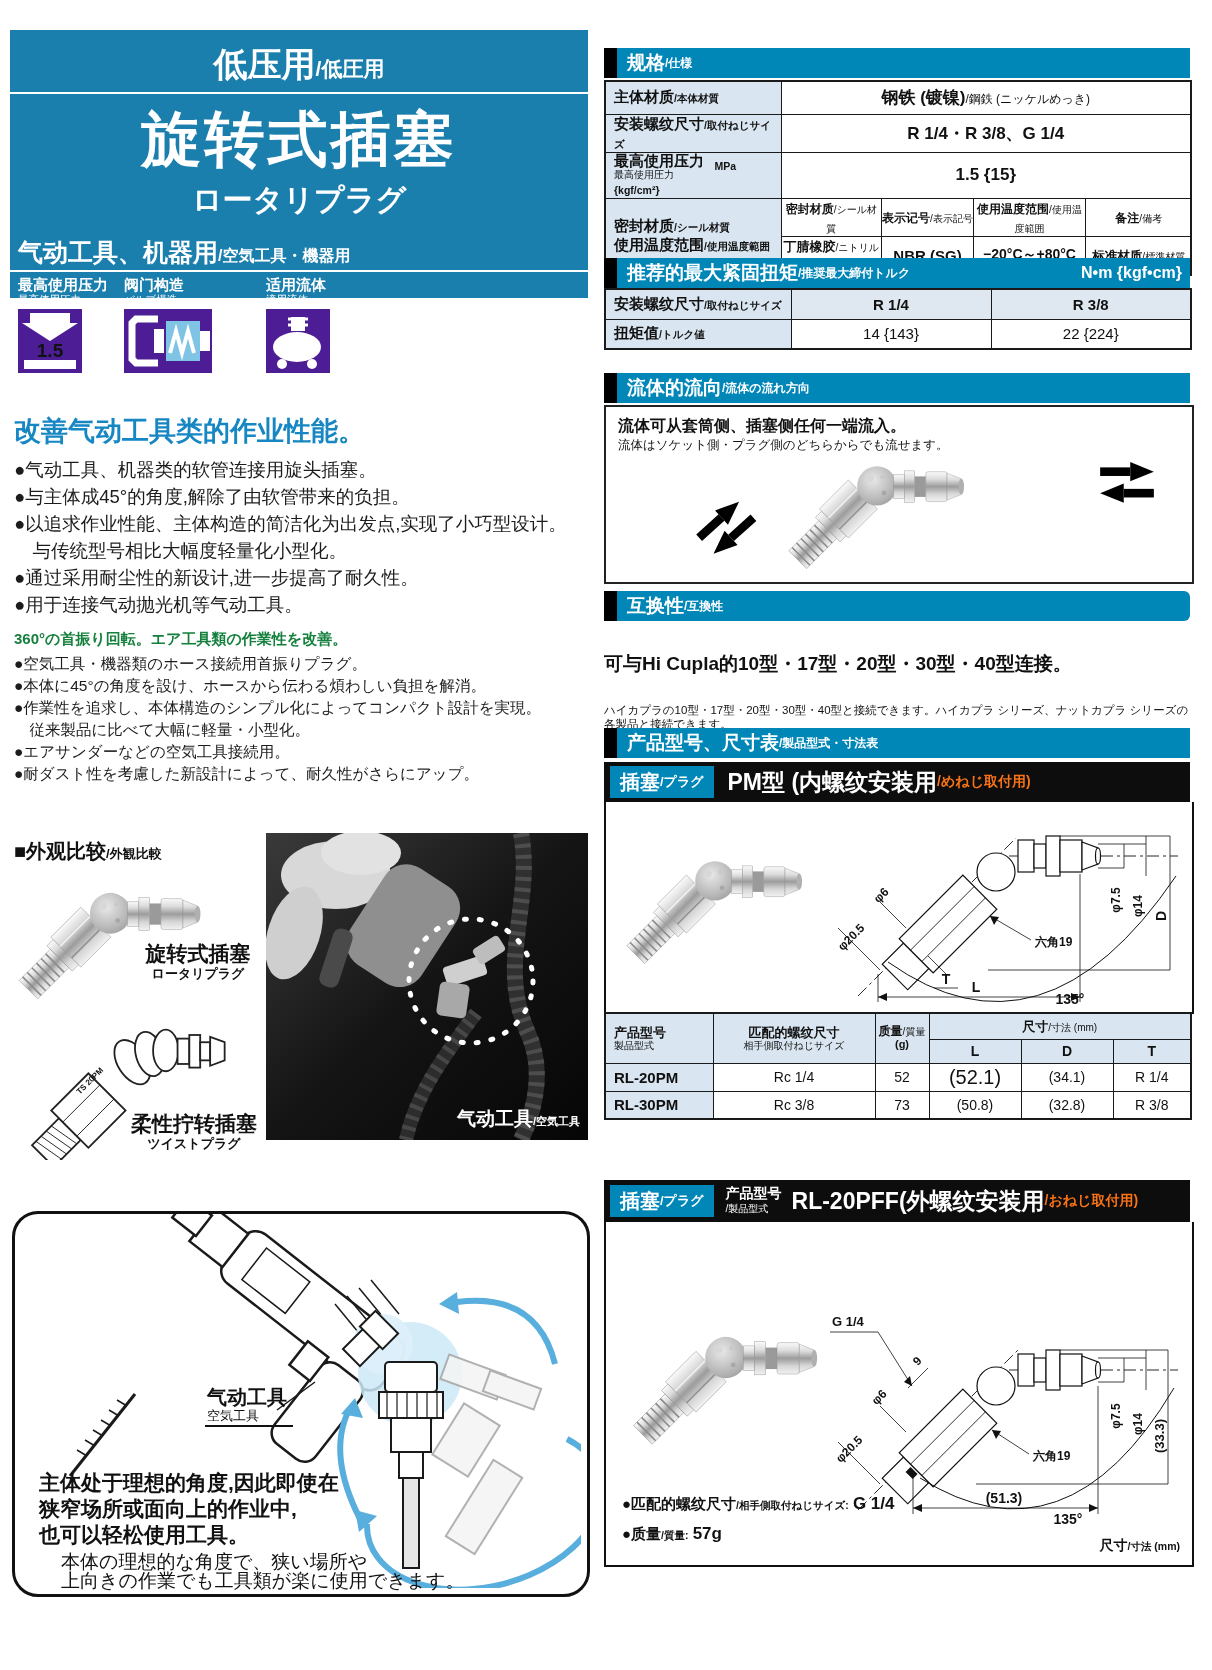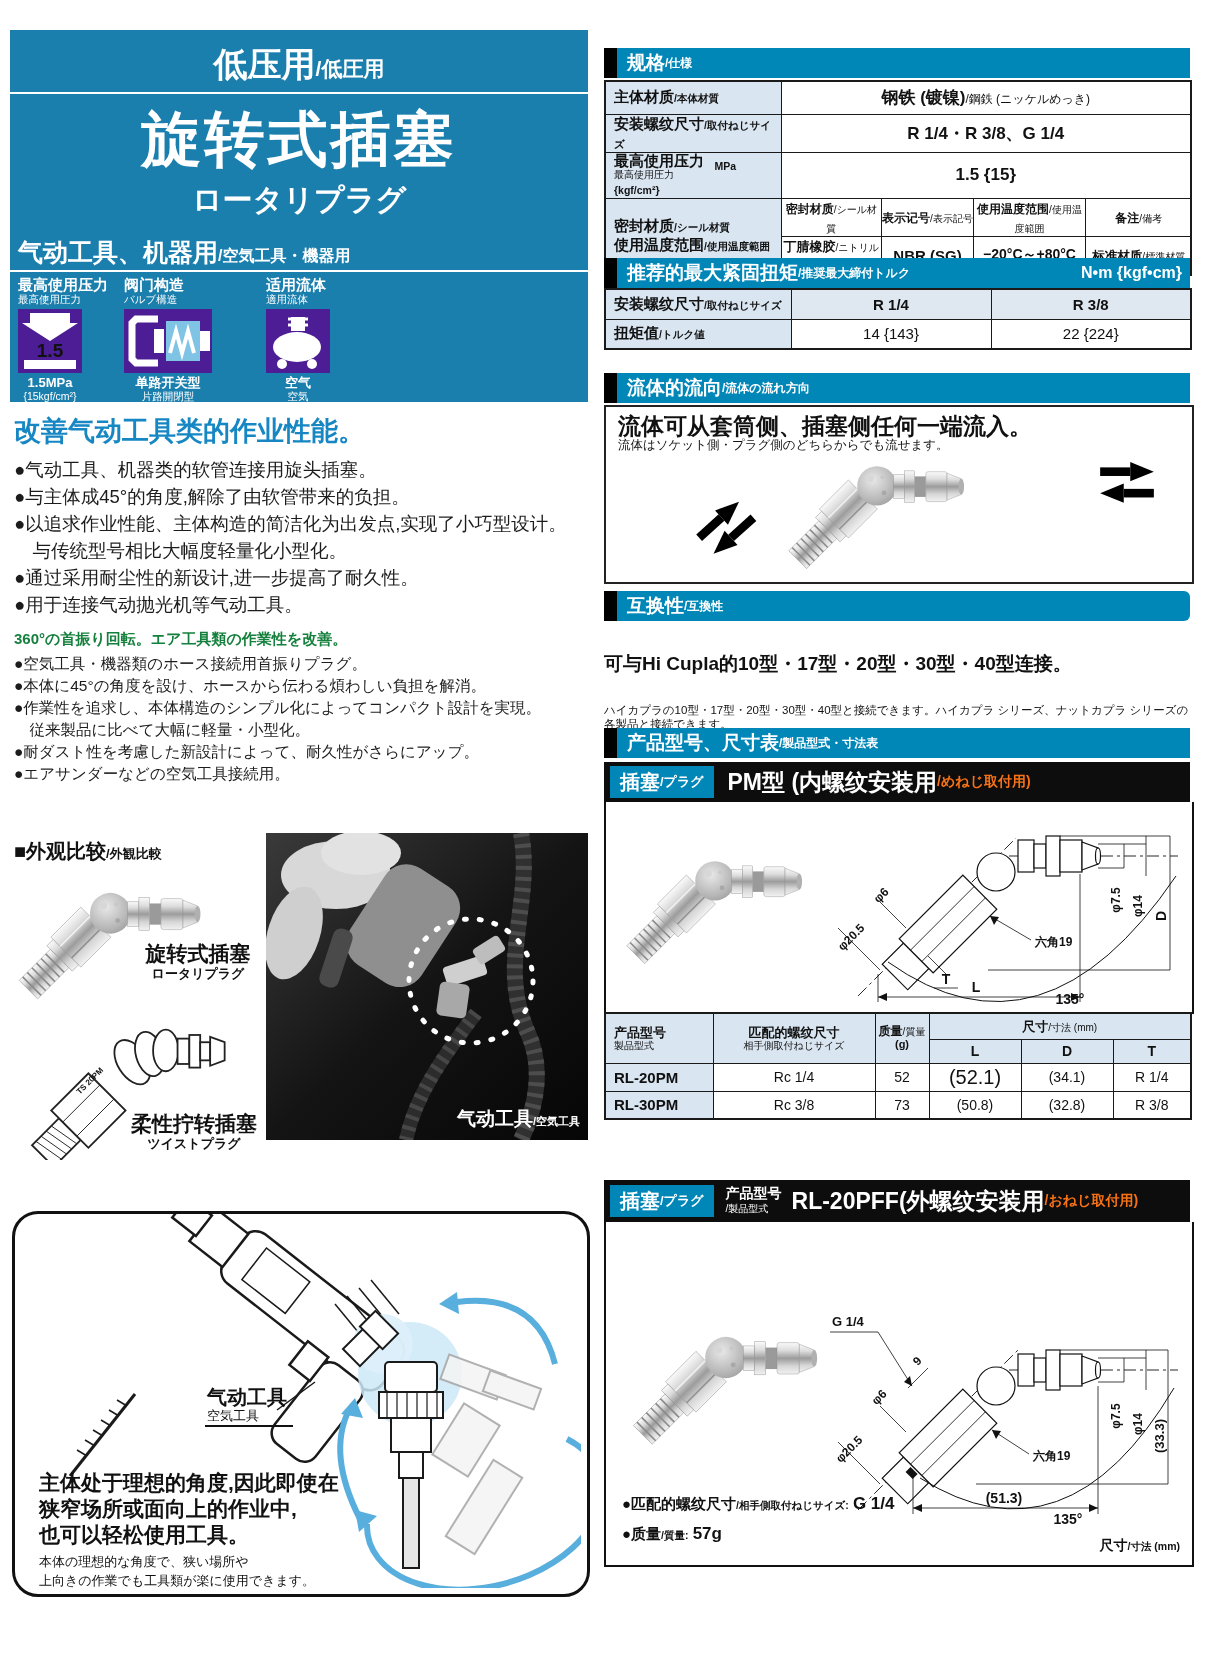--- a/index.html
+++ b/index.html
@@ -1,20 +1,20 @@
 <!DOCTYPE html>
 <html><head>
 <meta charset="utf-8">
 <style>
   html,body{margin:0;padding:0;background:#fff;}
   .page{position:relative;width:1212px;height:1670px;background:#fff;overflow:hidden;
         font-family:"Liberation Sans","DejaVu Sans",sans-serif;color:#111;}
   .abs{position:absolute;}
   
-  .banner{position:absolute;left:10px;top:30px;width:578px;height:372px;background:#1b7fae;color:#fff;}
+  .banner{position:absolute;left:10px;top:30px;width:578px;height:268px;background:#1b7fae;color:#fff;}
   .bcat{position:absolute;top:12px;left:0;width:100%;text-align:center;}
   .bcat .big{font-size:34px;font-weight:bold;}
   .bcat .sm{font-size:21px;font-weight:bold;}
   .bline{position:absolute;left:0;width:100%;height:2px;background:#fff;}
   .btitle{position:absolute;top:70px;left:0;width:100%;text-align:center;font-size:60px;font-weight:bold;letter-spacing:3px;}
   .bsub{position:absolute;top:150px;left:0;width:100%;text-align:center;font-size:30px;font-weight:bold;}
   .bapp{position:absolute;top:206px;left:8px;}
   .bapp .big{font-size:25px;font-weight:bold;}
   .bapp .sm{font-size:16px;font-weight:bold;}
   .irow{position:absolute;top:246px;left:8px;display:flex;}
@@ -37,21 +37,21 @@
   .plbl .sm{font-size:13px;font-weight:bold;line-height:15px;display:block;}
   .photolbl{position:absolute;right:8px;bottom:8px;color:#fff;}
   .photolbl .big{font-size:19px;font-weight:bold;}
   .photolbl .sm{font-size:11px;font-weight:bold;}
   .usebox{position:absolute;left:12px;top:1211px;width:572px;height:380px;border:3px solid #111;border-radius:26px;}
   .toollbl{position:absolute;left:190px;top:172px;border-bottom:2px solid #111;padding:0 6px 2px 2px;}
   .toollbl .big{font-size:20px;font-weight:bold;line-height:22px;display:block;}
   .toollbl .sm{font-size:13px;line-height:15px;display:block;}
   .usetxt{position:absolute;left:24px;top:256px;}
   .ucn{font-size:21px;font-weight:bold;line-height:26px;}
-  .ujp{font-size:13px;line-height:19px;}
+  .ujp{font-size:19px;line-height:19px;margin-left:22px;}
   
   .sech{position:absolute;left:604px;width:586px;height:30px;background:#0087b8;display:flex;align-items:center;}
   .sech .sq{width:13px;height:100%;background:#000;margin-right:10px;flex:none;}
   .sech .h1{font-size:19px;font-weight:bold;color:#fff;}
   .sech .h2{font-size:12px;font-weight:bold;color:#fff;}
   .sech .unit{margin-left:auto;padding-right:8px;font-size:16px;font-weight:bold;color:#fff;}
   table.t{border-collapse:collapse;table-layout:fixed;position:absolute;background:#fff;border:2px solid #1a1a1a;}
   table.t td{border:1px solid #1a1a1a;padding:0;vertical-align:middle;}
   .lbl{background:#d9e5f0;padding-left:8px !important;}
   .cL{font-size:15px;font-weight:bold;}
@@ -60,21 +60,21 @@
   .cen{text-align:center;}
   .val{font-size:17px;font-weight:bold;text-align:center;}
   .vs{font-size:12px;font-weight:normal;}
   table.inner{border-collapse:collapse;table-layout:fixed;width:100%;height:100%;}
   table.inner td{border:1px solid #1a1a1a;}
   table.inner tr td:first-child{border-left:0;}
   table.inner tr:first-child td{border-top:0;}
   table.inner tr:last-child td{border-bottom:0;}
   table.inner tr td:last-child{border-right:0;}
   .flowbox{position:absolute;left:604px;top:405px;width:586px;height:175px;border:2px solid #222;background:#fff;}
-  .fcn{font-size:23px;font-weight:bold;line-height:22px;}
+  .fcn{font-size:16px;font-weight:bold;line-height:22px;}
   .fjp{font-size:12.5px;line-height:16px;}
   .cl1{font-size:19px;font-weight:bold;line-height:23px;}
   .cl3{font-size:11.5px;line-height:14px;}
   .modbar{position:absolute;left:604px;width:586px;background:#0d0d0d;display:flex;align-items:center;}
   .badge{background:#0087b8;color:#fff;height:32px;margin:4px 0 4px 6px;display:flex;align-items:center;padding:0 10px;flex:none;}
   .badge .big{font-size:20px;font-weight:bold;}
   .badge .sm{font-size:13px;font-weight:bold;}
   .modbar .ttl{color:#fff;margin-left:14px;font-size:23px;font-weight:bold;white-space:nowrap;}
   .modbar .tts{color:#f97316;font-size:14px;font-weight:bold;}
   .modbar .mlbl{color:#fff;margin-left:12px;margin-right:8px;font-size:14px;font-weight:bold;line-height:15px;}
@@ -240,22 +240,22 @@
     <div class="fb">　与传统型号相比大幅度轻量化小型化。</div>
     <div class="fb">●通过采用耐尘性的新设计,进一步提高了耐久性。</div>
     <div class="fb">●用于连接气动抛光机等气动工具。</div>
     <div style="height:12px;"></div>
     <div class="fhj">360°の首振り回転。エア工具類の作業性を改善。</div>
     <div style="height:4px;"></div>
     <div class="fbj">●空気工具・機器類のホース接続用首振りプラグ。</div>
     <div class="fbj">●本体に45°の角度を設け、ホースから伝わる煩わしい負担を解消。</div>
     <div class="fbj">●作業性を追求し、本体構造のシンプル化によってコンパクト設計を実現。</div>
     <div class="fbj">　従来製品に比べて大幅に軽量・小型化。</div>
+    <div class="fbj">●エアサンダーなどの空気工具接続用。</div>
     <div class="fbj">●耐ダスト性を考慮した新設計によって、耐久性がさらにアップ。</div>
-    <div class="fbj">●エアサンダーなどの空気工具接続用。</div>
   </div>
 
   <div class="abs cmph" style="left:14px;top:838px;">
     <span class="big">■外观比较</span><span class="sm">/外観比較</span>
   </div>
 
   <svg class="abs" style="left:6px;top:854px;" width="212" height="156" viewBox="0 0 260 190">
     <use href="#plug3d"></use>
   </svg>
   <div class="abs plbl" style="left:118px;top:942px;width:160px;">

